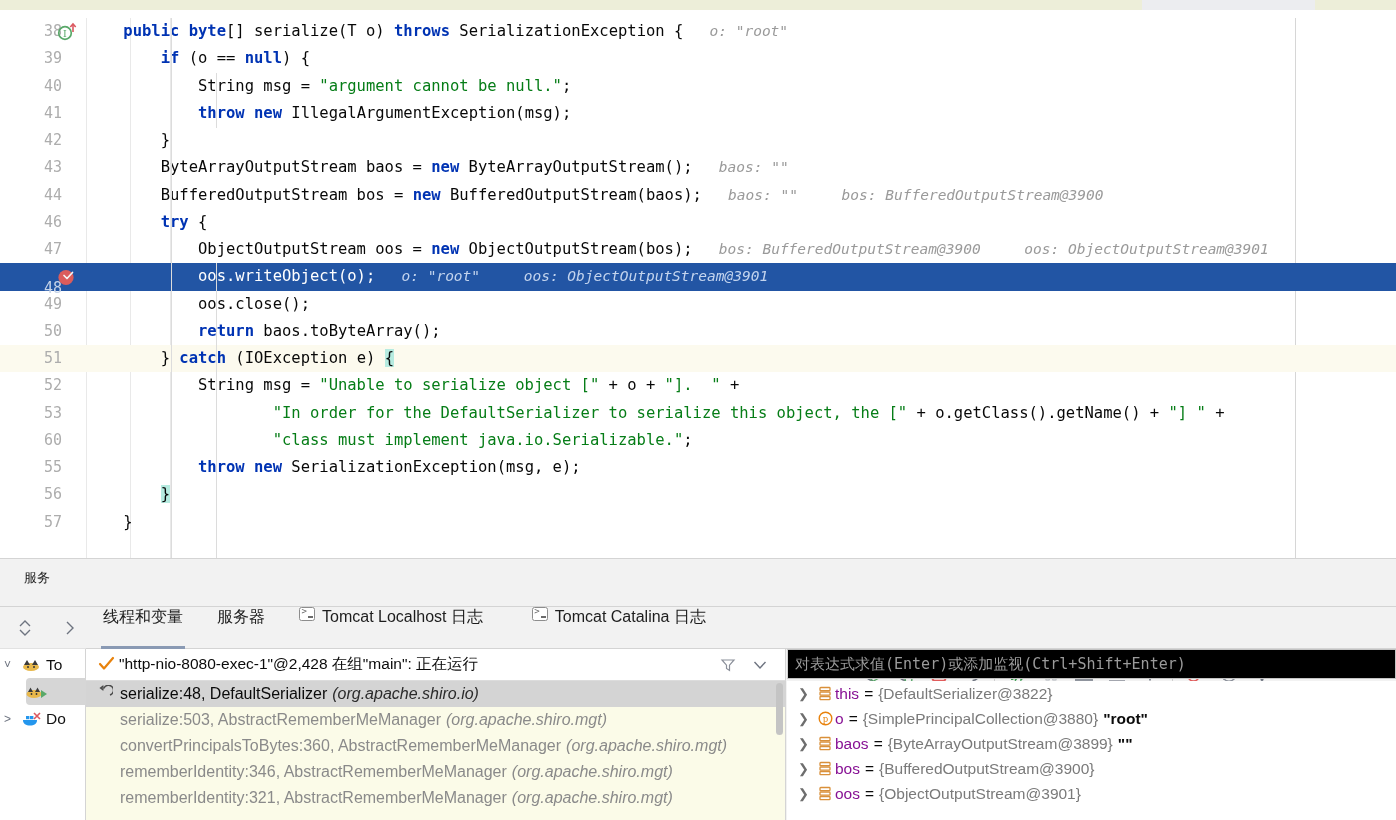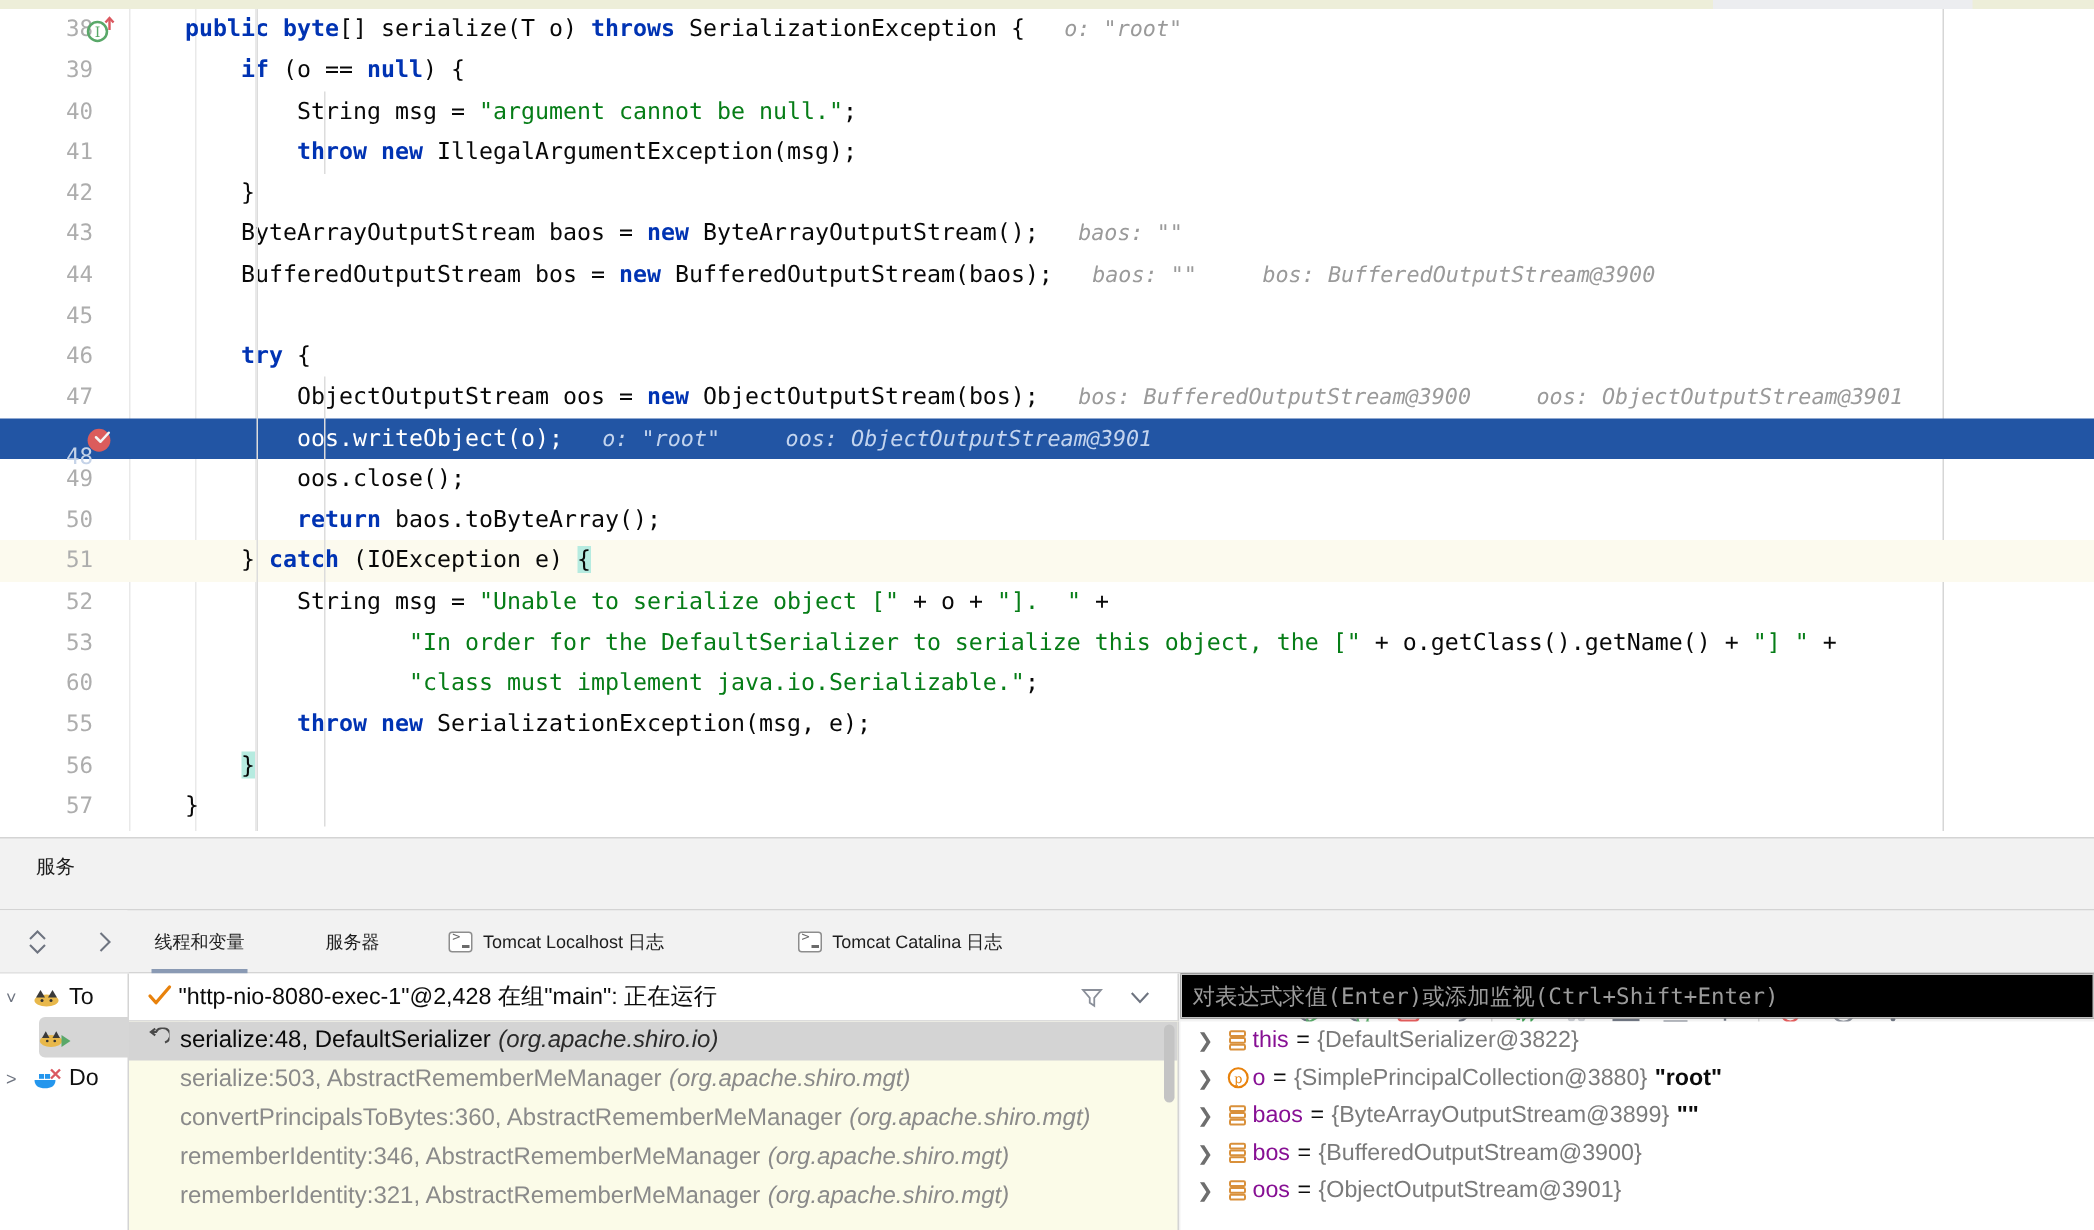--- a/index.html
+++ b/index.html
@@ -12,21 +12,21 @@
   }
 
   
   #top-strip { position: absolute; left:0; top:0; width:1396px; height:10px; background:#ecedf0; }
   #top-strip .seg-a { position:absolute; left:0; top:0; width:1142px; height:10px; background:#edeed9; }
   #top-strip .seg-b { position:absolute; left:1142px; top:0; width:173px; height:10px; background:#ecedf0; }
   #top-strip .seg-c { position:absolute; left:1315px; top:0; width:81px; height:10px; background:#edeed9; }
 
   
   #editor {
-    position:absolute; left:0; top:6px; width:1396px; height:548px;
+    position:absolute; left:0; top:18px; width:1396px; height:548px;
     background:#ffffff; overflow:hidden;
   }
   .code-line {
     position:relative;
     height:27.25px;
     white-space:pre;
     font-family:"DejaVu Sans Mono", monospace;
     font-size:15.5px;
     line-height:27.25px;
   }
@@ -85,22 +85,22 @@
   .chev-right  { position:absolute; left:64px; top:12px; width:12px; height:18px; }
   .tree-row { position:absolute; left:0; height:27px; display:flex; align-items:center; white-space:nowrap; font-size:15.5px; color:#111; }
   .tree-row.sel { background:#d6d6d6; border-radius:4px; }
 
   
   #tabs-row {
     position:absolute; left:86px; top:48px; width:1310px; height:42px;
     background:#f2f2f2; border-bottom:1px solid #d4d4d4;
   }
   .tab {
-    position:absolute; top:0; height:42px; display:flex; align-items:center; gap:7px;
-    font-size:12px; color:#1d1d1d; padding:0 2px; cursor:default;
+    position:absolute; top:0; height:42px; display:flex; gap:7px;
+    font-size:16px; color:#1d1d1d; padding:0 2px; cursor:default;
   }
   .tab.active::after {
     content:""; position:absolute; left:0; right:0; bottom:0; height:3px; background:#8a9ab4;
   }
   .term-icon {
     width:16px; height:14px; border:1.4px solid #8d8d8d; border-radius:2.5px;
     display:inline-block; position:relative; background:#fff;
   }
   .term-icon::before {
     content:">"; position:absolute; left:1.5px; top:-2.5px; font-size:9px; color:#6b6b6b;
@@ -190,21 +190,20 @@
             <text x="9" y="15.6" font-size="9.5" fill="#59a869" text-anchor="middle" font-family="DejaVu Serif, serif">I</text>
             <path d="M17 11 L17 3.5" stroke="#db5860" stroke-width="1.6"></path>
             <path d="M14.3 6 L17 3 L19.7 6" fill="none" stroke="#db5860" stroke-width="1.6"></path>
           </svg></div><div class="code-txt"><span class="plain">    </span><span class="kw">public</span><span class="plain"> </span><span class="kw">byte</span><span class="plain">[] </span><span class="fn">serialize</span><span class="plain">(</span><span class="type">T</span><span class="plain"> o) </span><span class="kw">throws</span><span class="plain"> SerializationException {</span><span class="hint">   o: "root"</span></div></div>
       <div class="code-line"><div class="ln">39</div><div class="code-txt"><span class="plain">        </span><span class="kw">if</span><span class="plain"> (o == </span><span class="kw">null</span><span class="plain">) {</span></div></div>
       <div class="code-line"><div class="ln">40</div><div class="code-txt"><span class="plain">            String msg = </span><span class="str">"argument cannot be null."</span><span class="plain">;</span></div></div>
       <div class="code-line"><div class="ln">41</div><div class="code-txt"><span class="plain">            </span><span class="kw">throw</span><span class="plain"> </span><span class="kw">new</span><span class="plain"> IllegalArgumentException(msg);</span></div></div>
       <div class="code-line"><div class="ln">42</div><div class="code-txt"><span class="plain">        }</span></div></div>
       <div class="code-line"><div class="ln">43</div><div class="code-txt"><span class="plain">        ByteArrayOutputStream baos = </span><span class="kw">new</span><span class="plain"> ByteArrayOutputStream();</span><span class="hint">   baos: ""</span></div></div>
       <div class="code-line"><div class="ln">44</div><div class="code-txt"><span class="plain">        BufferedOutputStream bos = </span><span class="kw">new</span><span class="plain"> BufferedOutputStream(baos);</span><span class="hint">   baos: ""</span><span class="hint">     bos: BufferedOutputStream@3900</span></div></div>
-      <div class="code-line"><div class="ln">45</div><div class="code-txt"></div></div>
       <div class="code-line"><div class="ln">46</div><div class="code-txt"><span class="plain">        </span><span class="kw">try</span><span class="plain"> {</span></div></div>
       <div class="code-line"><div class="ln">47</div><div class="code-txt"><span class="plain">            ObjectOutputStream oos = </span><span class="kw">new</span><span class="plain"> ObjectOutputStream(bos);</span><span class="hint">   bos: BufferedOutputStream@3900</span><span class="hint">     oos: ObjectOutputStream@3901</span></div></div>
       <div class="code-line row-bg-current"><div class="ln">48</div><div class="gutter-icon"><svg width="22" height="22" viewBox="0 0 22 22">
             <circle cx="10" cy="11.5" r="7.6" fill="#db5c5c"></circle>
             <path d="M8 9.5 L11 12.5 L16.5 6.5" fill="none" stroke="#f4f4f4" stroke-width="1.7" stroke-linecap="round" stroke-linejoin="round"></path>
           </svg></div><div class="code-txt"><span class="plain on-blue">            oos.writeObject(o);</span><span class="hint-on-blue">   o: "root"</span><span class="hint-on-blue">     oos: ObjectOutputStream@3901</span></div></div>
       <div class="code-line"><div class="ln">49</div><div class="code-txt"><span class="plain">            oos.close();</span></div></div>
       <div class="code-line"><div class="ln">50</div><div class="code-txt"><span class="plain">            </span><span class="kw">return</span><span class="plain"> baos.toByteArray();</span></div></div>
       <div class="code-line row-bg-cream"><div class="ln">51</div><div class="code-txt"><span class="plain">        } </span><span class="kw">catch</span><span class="plain"> (IOException e) </span><span class="plain brace-match">{</span></div></div>
       <div class="code-line"><div class="ln">52</div><div class="code-txt"><span class="plain">            String msg = </span><span class="str">"Unable to serialize object ["</span><span class="plain"> + o + </span><span class="str">"].  "</span><span class="plain"> +</span></div></div>

